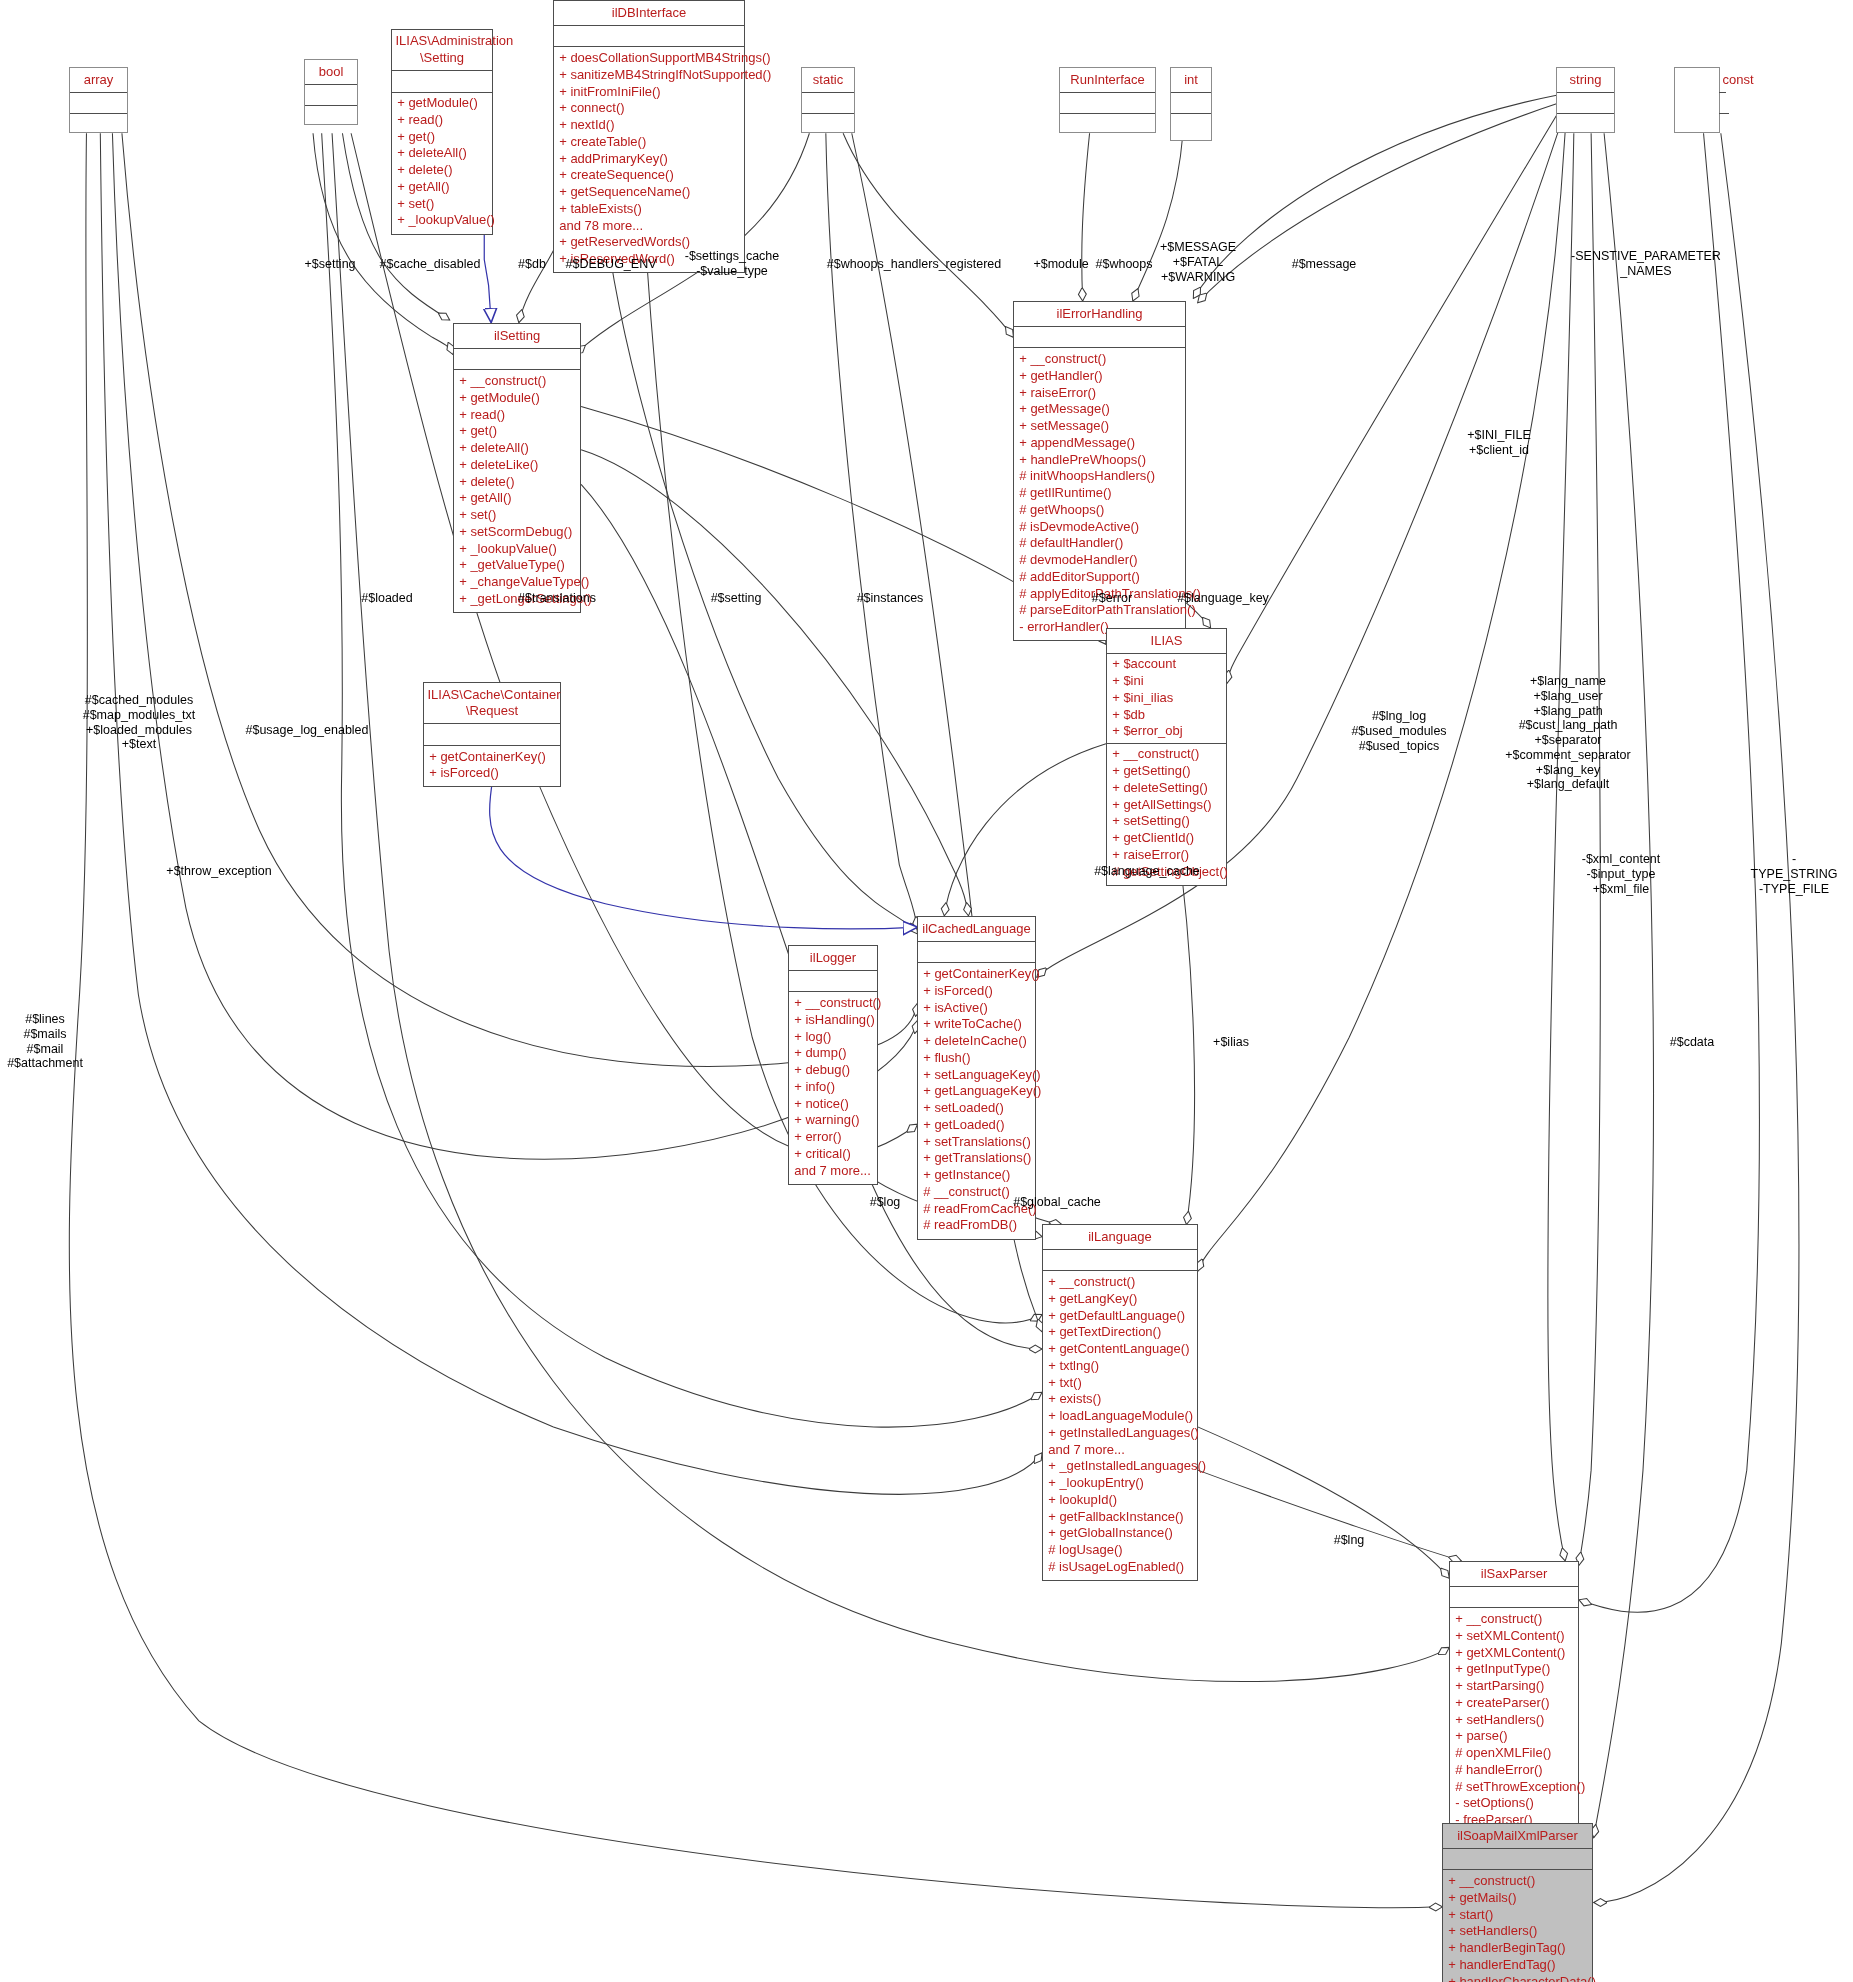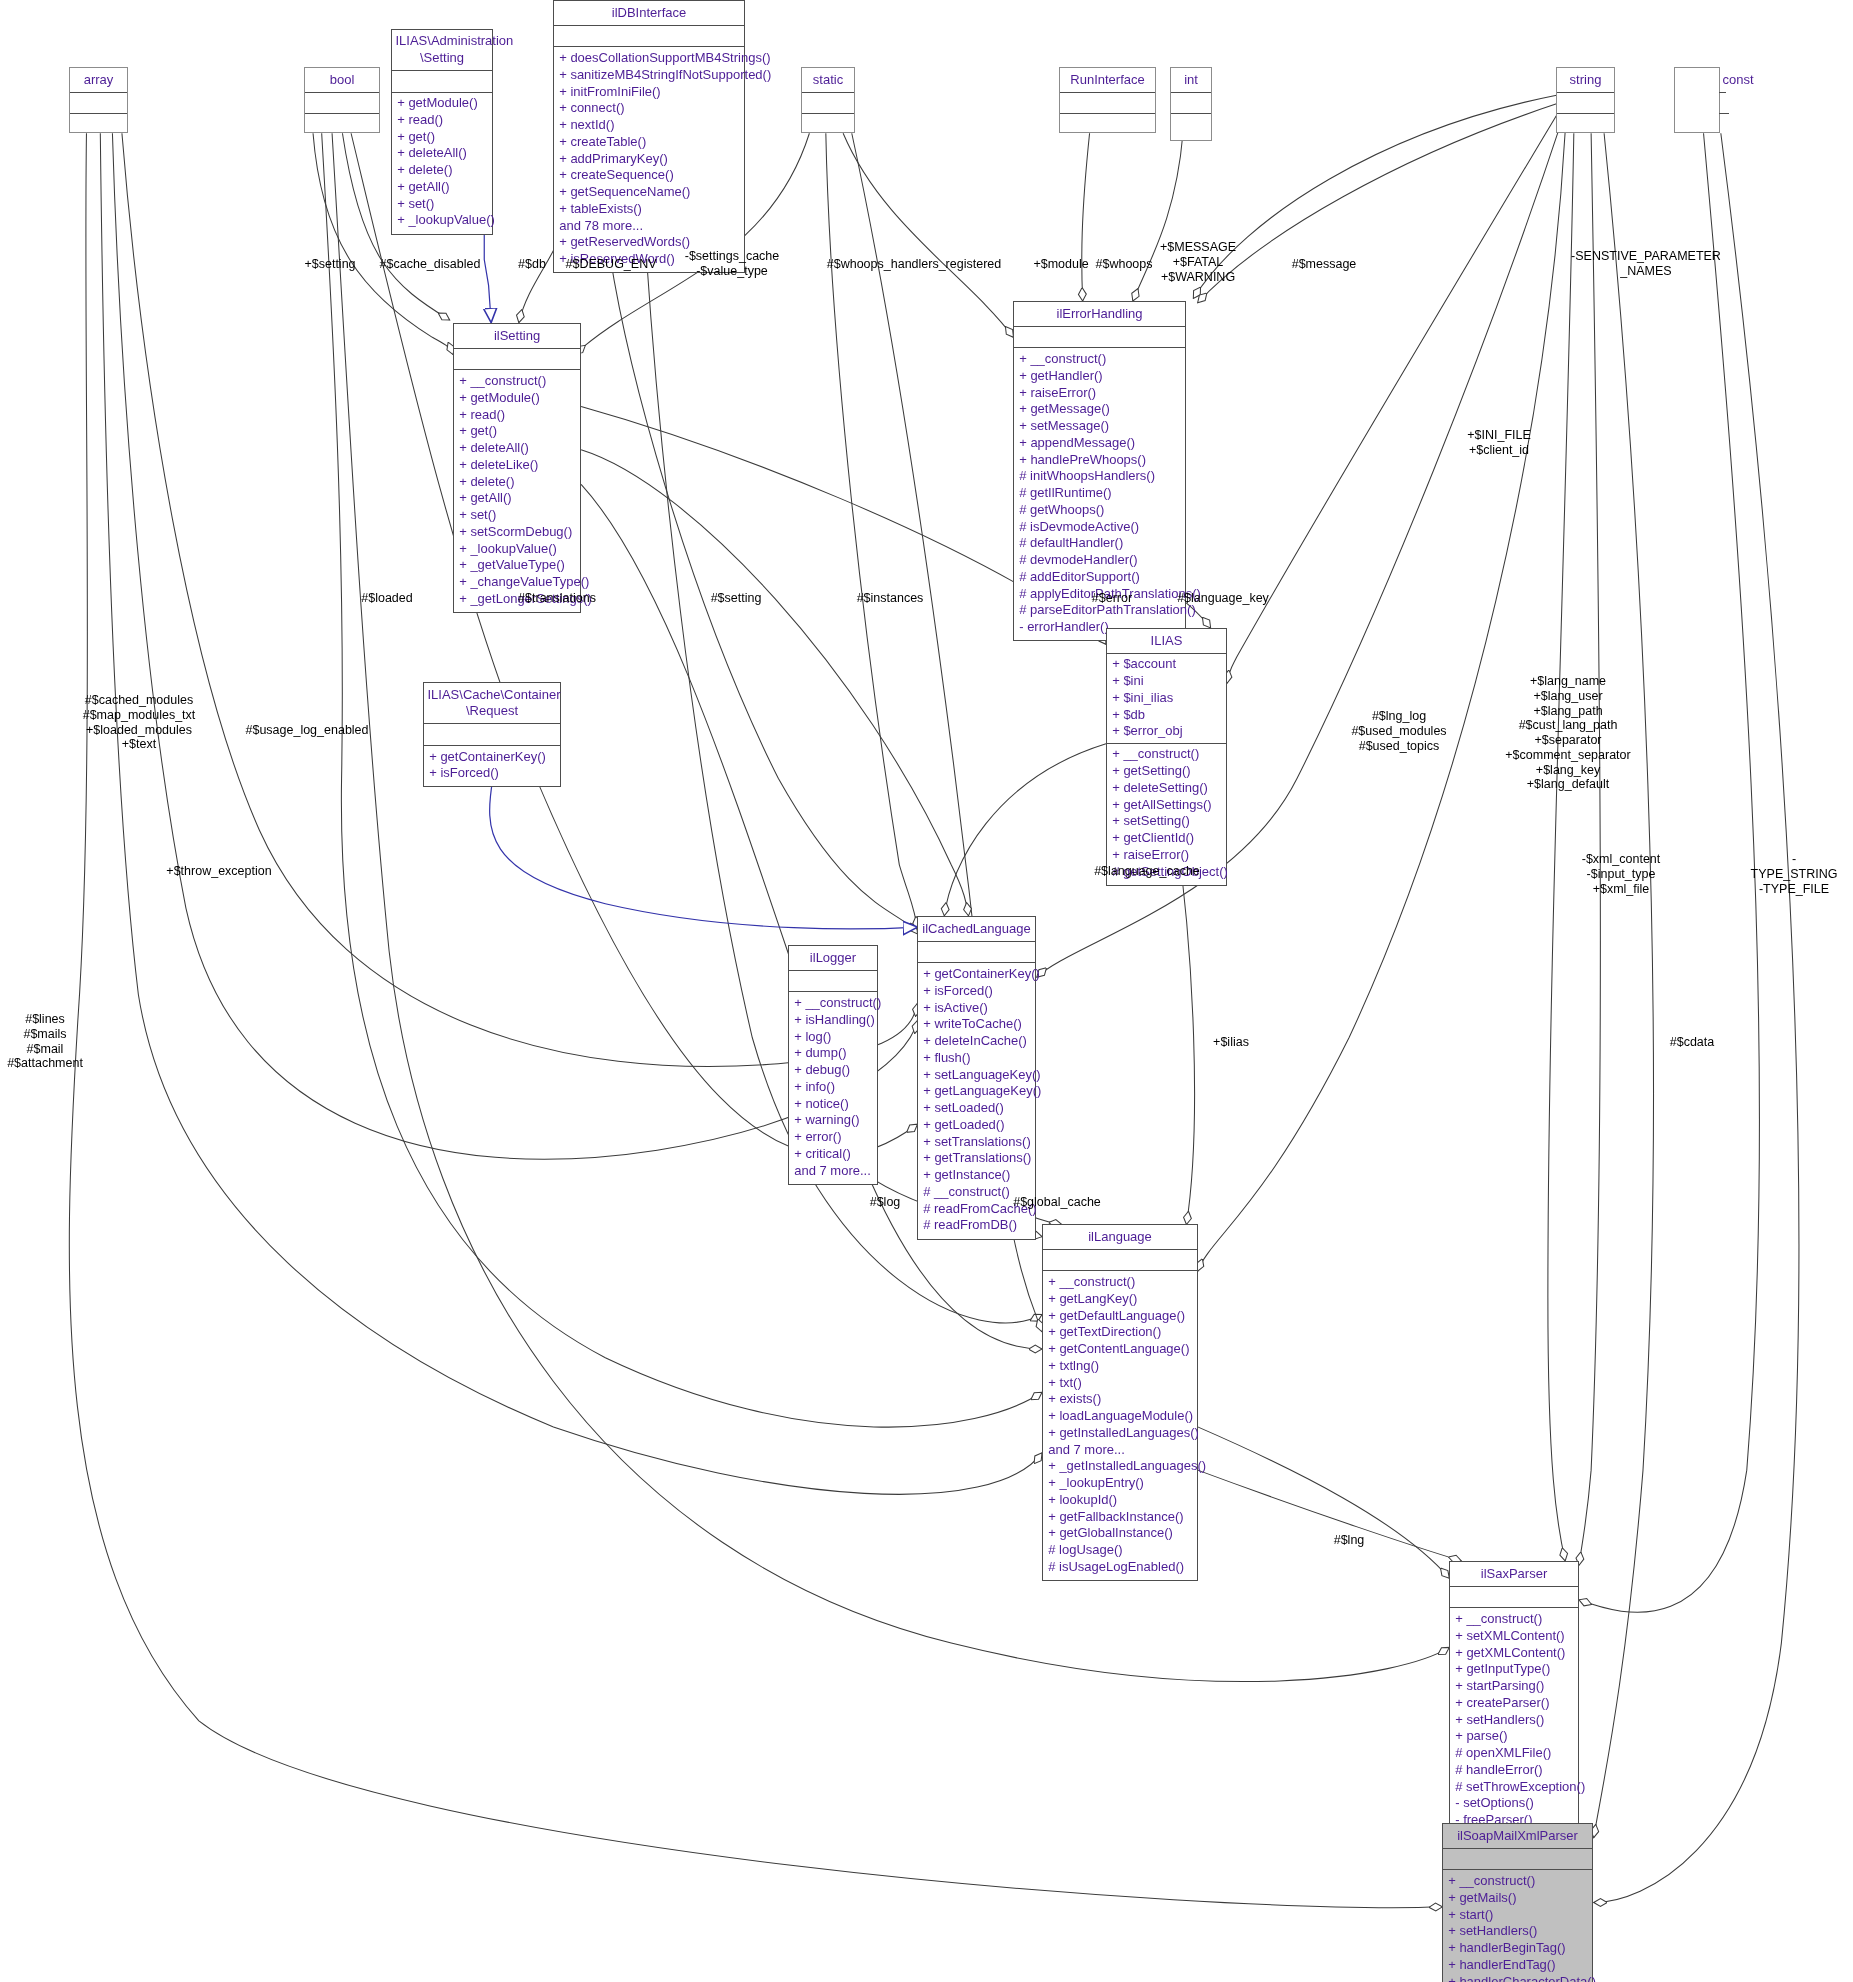--- a/index.html
+++ b/index.html
@@ -23,21 +23,21 @@
     height: 1983px;
     pointer-events: none;
   }
   .uml-box {
     position: absolute;
     box-sizing: border-box;
     border: 1.3px solid #4d4d4d;
     background: #ffffff;
     font-size: 13px;
     line-height: 1.28;
-    color: #4c1d95;
+    color: #b91c1c;
   }
   .uml-box.greyfill { background: #c0c0c0; }
   .uml-box.lightborder { border-color: #8c8c8c; }
   .uml-title {
     text-align: center;
     padding: 3.5px 3.5px 3.5px 3.5px;
     border-bottom: 1.3px solid #4d4d4d;
     white-space: pre-line;
     font-size: 13px;
   }
@@ -149,21 +149,21 @@
   <div class="uml-box lightborder" style="left:69px;top:67px;width:59px;height:66px;">
     <div class="uml-title">array</div>
     <div class="uml-attrs">
         <div class="empty-row"></div>
       </div>
     <div class="uml-ops">
         <div class="empty-row"></div>
       </div>
   </div>
 
-  <div class="uml-box lightborder" style="left:304px;top:67px;width:76px;height:66px;">
+  <div class="uml-box lightborder" style="left:304px;top:59px;width:54px;height:66px;">
     <div class="uml-title">bool</div>
     <div class="uml-attrs">
         <div class="empty-row"></div>
       </div>
     <div class="uml-ops">
         <div class="empty-row"></div>
       </div>
   </div>
 
   <div class="uml-box" style="left:391px;top:28.5px;width:102px;">

